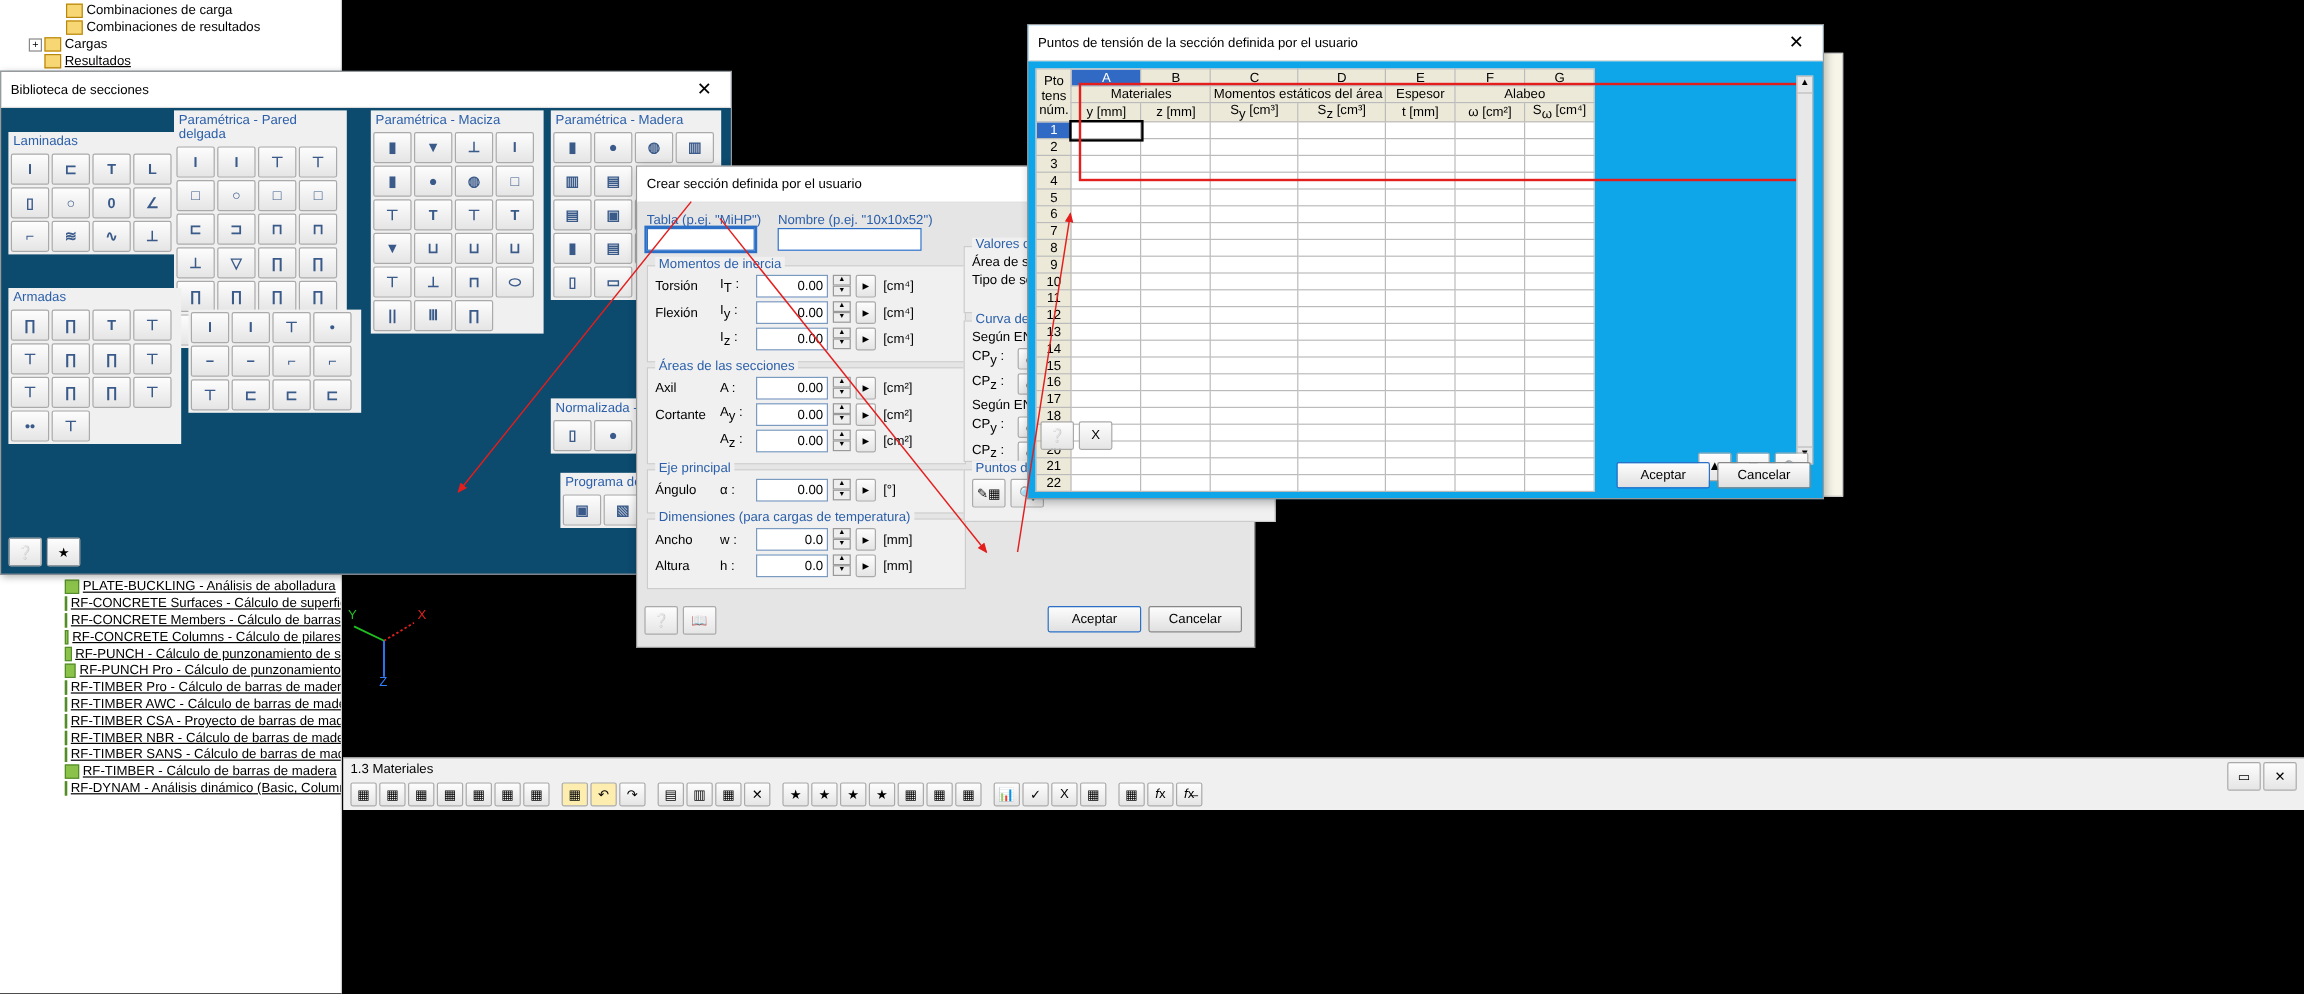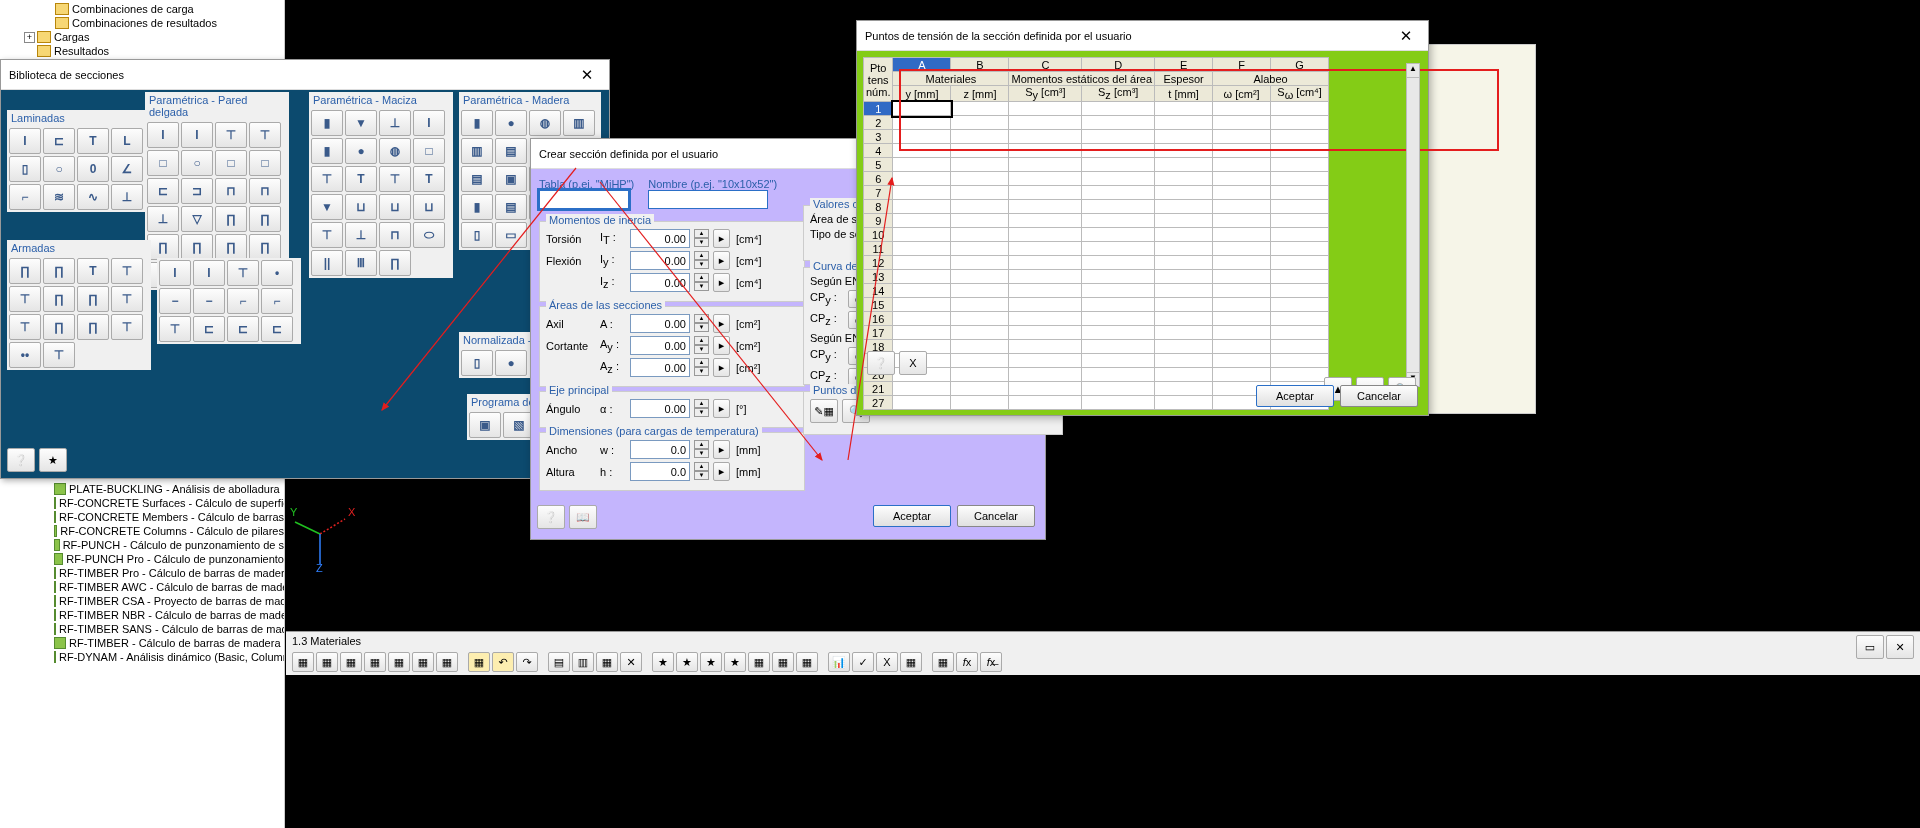--- a/index.html
+++ b/index.html
@@ -2,55 +2,55 @@
 <html><head>
 <meta charset="utf-8">
 <style>
 * { box-sizing: border-box; margin: 0; padding: 0; font-family: "Segoe UI", Tahoma, sans-serif; font-size: 11px; }
 body { width: 1920px; height: 828px; background: #000; position: relative; overflow: hidden; }
 
 
 .tree-panel { position: absolute; left: 0; top: 0; width: 285px; height: 828px; background: #fff; border-right: 1px solid #ccc; overflow: hidden; }
 .tree-top { padding: 2px 4px; }
 .tree-item { display: flex; align-items: center; padding: 1px 0; cursor: default; white-space: nowrap; }
-.tree-bottom { position: absolute; left: 0; right: 0; top: 482px; padding-left: 42px; }
+.tree-bottom { position: absolute; left: 0; right: 0; top: 482px; padding-left: 42px; text-decoration: underline; }
 .tree-bottom .tree-item { padding-left: 12px; }
 
 
 .dlg-lib { position: absolute; left: 0; top: 59px; width: 610px; height: 420px; background: #0c4a6e; border: 1px solid #999; box-shadow: 2px 2px 6px rgba(0,0,0,.3); }
 .dlg-header { height: 30px; line-height: 30px; padding: 0 8px; background: #fff; border-bottom: 1px solid #ddd; display: flex; align-items: center; justify-content: space-between; }
 .dlg-header .close { width: 28px; text-align: center; cursor: default; font-size: 15px; }
 .lib-group { background: #f0f0f0; border: none; }
 .lib-group h4 { color: #2b5fa9; font-weight: normal; padding: 2px 4px; font-size: 11px; }
 .btn-grid { display: flex; flex-wrap: wrap; gap: 2px; padding: 2px; }
 .sec-btn { width: 32px; height: 26px; background: linear-gradient(#fdfdfd,#e5e5e5); border: 1px solid #aaa; border-radius: 2px; display:flex;align-items:center;justify-content:center;color:#3a5a8a;font-size:12px;font-weight:bold; cursor:default; }
 .lib-footer { position:absolute; left:6px; bottom:6px; display:flex; gap:4px; }
 .sq-btn { width:28px;height:24px;background:linear-gradient(#fdfdfd,#e5e5e5);border:1px solid #aaa;border-radius:2px;display:flex;align-items:center;justify-content:center;cursor:default; }
 
 
-.dlg-create { position:absolute; left:530px; top:138px; width:516px; height:402px; background:#c4b5fd; border:1px solid #999; box-shadow:2px 2px 8px rgba(0,0,0,.3); }
+.dlg-create { position:absolute; left:530px; top:138px; width:516px; height:402px; background:#e5e5e5; border:1px solid #999; box-shadow:2px 2px 8px rgba(0,0,0,.3); }
 .create-body { padding:6px 8px; }
 .fg { border:1px solid #ccc; margin-bottom:4px; padding:4px 6px 6px; position:relative; background:#f0f0f0; }
 .fg > legend, .fg-title { position:absolute; top:-8px; left:6px; background:#f0f0f0; padding:0 3px; color:#2b5fa9; font-size:11px; }
 .row { display:flex; align-items:center; gap:4px; margin:3px 0; }
 .row label { width:50px; color:#000; }
 .row .sym { width:26px; text-align:left; color:#000; }
 .num-input { width:60px; height:19px; border:1px solid #7a9ac0; text-align:right; padding:0 3px; background:#fff; }
 .spin { width:15px; height:19px; display:inline-flex; flex-direction:column; }
 .spin b { height:9px; border:1px solid #999; background:#eee; font-size:6px; line-height:6px; text-align:center; cursor:default; }
 .unit { color:#000; margin-left:2px; }
 .text-input { width:90px; height:19px; border:1px solid #2b6fc7; background:#fff; padding:0 3px; }
 .right-col { position:absolute; left:272px; top:36px; width:260px; }
 .right-col .fg { height:auto; }
 .btn-row { position:absolute; bottom:8px; right:10px; display:flex; gap:6px; }
 .btn { width:78px; height:22px; background:linear-gradient(#fdfdfd,#e0e0e0); border:1px solid #888; border-radius:2px; cursor:default; }
 .left-col { width:266px; }
 
 
-.dlg-sp { position:absolute; left:856px; top:20px; width:573px; height:396px; background:#84cc16; border:1px solid #999; box-shadow:2px 2px 8px rgba(0,0,0,.3); }
+.dlg-sp { position:absolute; left:856px; top:20px; width:664px; height:396px; background:#0ea5e9; border:1px solid #999; box-shadow:2px 2px 8px rgba(0,0,0,.3); }
 .sp-grid { margin:6px; border-collapse:collapse; background:#fff; }
 .sp-grid th, .sp-grid td { border:1px solid #bbb; font-size:11px; height:14px; padding:0 2px; text-align:center; background:#fff; }
 .sp-grid th { background:#ece9d8; font-weight:normal; }
 .sp-grid th.col-letter { background:#ece9d8; }
 .sp-grid th.rowh { background:#ece9d8; width:28px; }
 .sp-grid td { height:14px; min-width:58px; }
 .sp-grid .sel { background:#316ac5 !important; color:#fff; }
 .sp-red-box { position:absolute; left:42px; top:12px; width:600px; height:82px; border:2px solid #e41d1d; pointer-events:none; }
 .sp-footer { position:absolute; bottom:8px; right:10px; display:flex; gap:6px; }
 .sp-tools { position:absolute; bottom:40px; left:10px; display:flex; gap:4px; }
@@ -96,21 +96,21 @@
       <div class="tree-item" style="padding-left: 38px;">
         <span style="width:13px"></span>
         <span style="width:14px;height:12px;background:#f7d774;border:1px solid #b8860b;margin-right:3px"></span>
         <span>Combinaciones de resultados</span>
       </div>
       <div class="tree-item" style="padding-left: 20px;">
         <span style="width:11px;height:11px;border:1px solid #888;text-align:center;line-height:9px;margin-right:2px;font-size:9px">+</span>
         <span style="width:14px;height:12px;background:#f7d774;border:1px solid #b8860b;margin-right:3px"></span>
         <span>Cargas</span>
       </div>
-      <div class="tree-item" style="padding-left: 20px;">
+      <div class="tree-item" style="padding-left: 20px; text-decoration: underline;">
         <span style="width:13px"></span>
         <span style="width:14px;height:12px;background:#f7d774;border:1px solid #b8860b;margin-right:3px"></span>
         <span>Resultados</span>
       </div>
     </div>
   <div class="tree-bottom" id="tree-bottom">
       <div class="tree-item">
         <span style="width:12px;height:12px;background:#8bc34a;border:1px solid #558b2f;margin-right:3px"></span>
         <span>PLATE-BUCKLING - Análisis de abolladura</span>
       </div>
@@ -814,21 +814,21 @@
             <th class="rowh">21</th>
             <td></td>
             <td></td>
             <td></td>
             <td></td>
             <td></td>
             <td></td>
             <td></td>
           </tr>
           <tr>
-            <th class="rowh">27</th>
+            <th class="rowh">22</th>
             <td></td>
             <td></td>
             <td></td>
             <td></td>
             <td></td>
             <td></td>
             <td></td>
           </tr>
         </tbody>
     </table>

